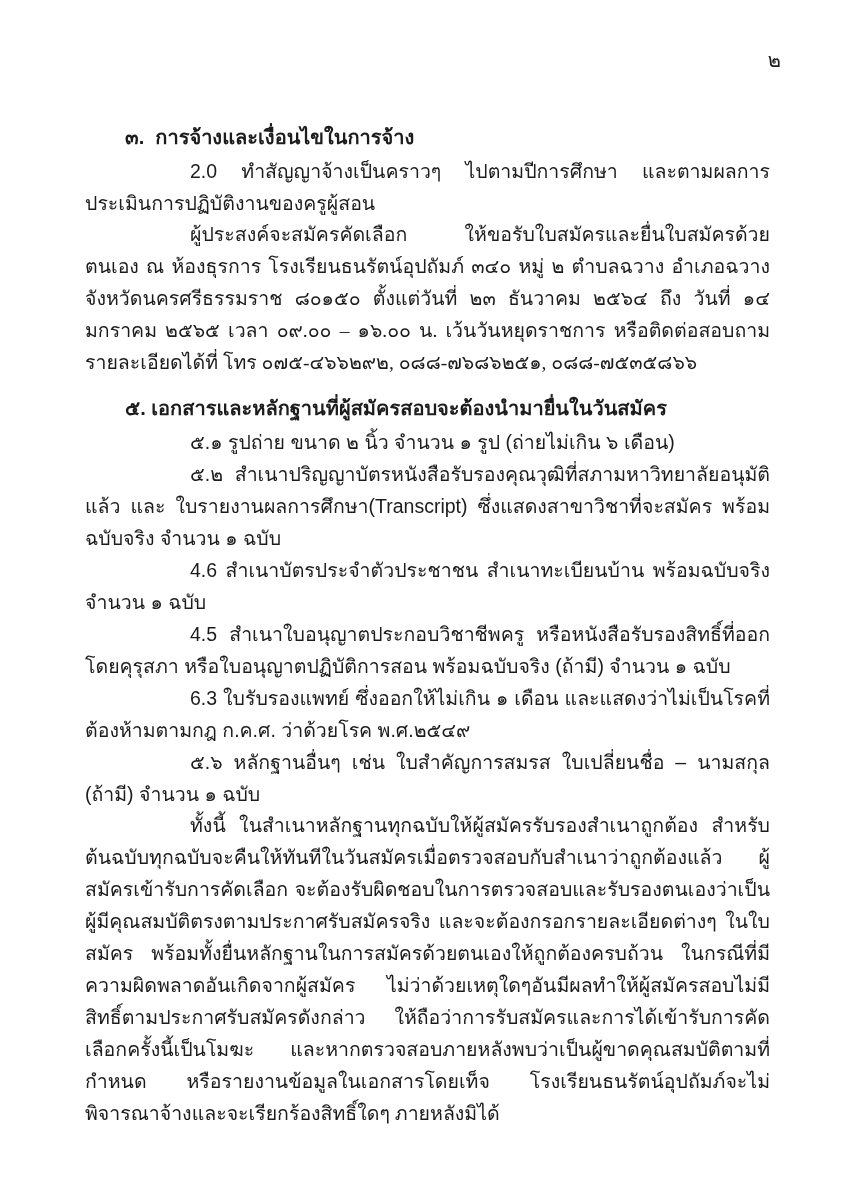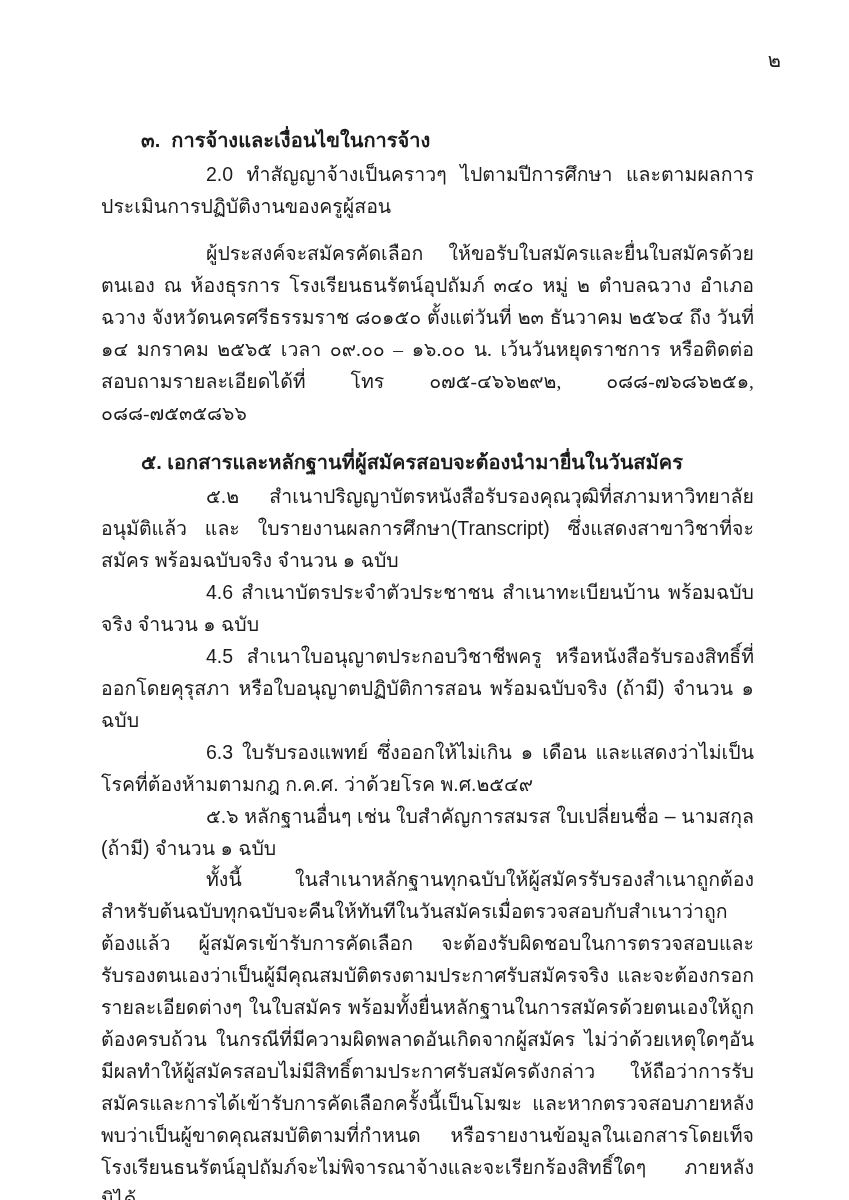--- a/index.html
+++ b/index.html
@@ -24,21 +24,21 @@
     padding: 108px 79px 0 85px;
   }
   .page-number {
     position: absolute;
     top: 48px;
     right: 68px;
     font-size: 20px;
     line-height: 1.2;
   }
   .doc-section {
-    margin: 16px;
+    margin: 0;
   }
   .heading {
     font-weight: bold;
     font-size: 20px;
     line-height: 32px;
     margin: 13px 0 2px 40px;
     white-space: pre-wrap;
   }
   .item, .para {
     font-size: 19.5px;
@@ -63,20 +63,21 @@
     <p class="heading">๓.  การจ้างและเงื่อนไขในการจ้าง</p>
     <p class="item">2.0 ทำสัญญาจ้างเป็นคราวๆ ไปตามปีการศึกษา และตามผลการประเมินการปฏิบัติงานของครูผู้สอน</p>
   </section>
 
   <section class="doc-section">
     <p class="para flow">ผู้ประสงค์จะสมัครคัดเลือก ให้ขอรับใบสมัครและยื่นใบสมัครด้วยตนเอง ณ ห้องธุรการ โรงเรียนธนรัตน์อุปถัมภ์ ๓๔๐ หมู่ ๒ ตำบลฉวาง อำเภอฉวาง จังหวัดนครศรีธรรมราช ๘๐๑๕๐ ตั้งแต่วันที่ ๒๓ ธันวาคม ๒๕๖๔ ถึง วันที่ ๑๔ มกราคม ๒๕๖๕ เวลา ๐๙.๐๐ – ๑๖.๐๐ น. เว้นวันหยุดราชการ หรือติดต่อสอบถามรายละเอียดได้ที่ โทร ๐๗๕-๔๖๖๒๙๒, ๐๘๘-๗๖๘๖๒๕๑, ๐๘๘-๗๕๓๕๘๖๖</p>
   </section>
 
   <section class="doc-section">
     <p class="heading">๕. เอกสารและหลักฐานที่ผู้สมัครสอบจะต้องนำมายื่นในวันสมัคร</p>
+    <p class="item">๕.๑ รูปถ่าย ขนาด ๒ นิ้ว จำนวน ๑ รูป (ถ่ายไม่เกิน ๖ เดือน)</p>
     <p class="item">๕.๒ สำเนาปริญญาบัตรหนังสือรับรองคุณวุฒิที่สภามหาวิทยาลัยอนุมัติแล้ว และ ใบรายงานผลการศึกษา(Transcript) ซึ่งแสดงสาขาวิชาที่จะสมัคร พร้อมฉบับจริง จำนวน ๑ ฉบับ</p>
     <p class="item">4.6 สำเนาบัตรประจำตัวประชาชน สำเนาทะเบียนบ้าน พร้อมฉบับจริง จำนวน ๑ ฉบับ</p>
     <p class="item">4.5 สำเนาใบอนุญาตประกอบวิชาชีพครู หรือหนังสือรับรองสิทธิ์ที่ออกโดยคุรุสภา หรือใบอนุญาตปฏิบัติการสอน พร้อมฉบับจริง (ถ้ามี) จำนวน ๑ ฉบับ</p>
     <p class="item">6.3 ใบรับรองแพทย์  ซึ่งออกให้ไม่เกิน ๑ เดือน และแสดงว่าไม่เป็นโรคที่ต้องห้ามตามกฎ ก.ค.ศ. ว่าด้วยโรค พ.ศ.๒๕๔๙</p>
     <p class="item">๕.๖  หลักฐานอื่นๆ เช่น ใบสำคัญการสมรส ใบเปลี่ยนชื่อ – นามสกุล (ถ้ามี) จำนวน ๑ ฉบับ</p>
     <p class="para flow">ทั้งนี้ ในสำเนาหลักฐานทุกฉบับให้ผู้สมัครรับรองสำเนาถูกต้อง สำหรับต้นฉบับทุกฉบับจะคืนให้ทันทีในวันสมัครเมื่อตรวจสอบกับสำเนาว่าถูกต้องแล้ว ผู้สมัครเข้ารับการคัดเลือก จะต้องรับผิดชอบในการตรวจสอบและรับรองตนเองว่าเป็นผู้มีคุณสมบัติตรงตามประกาศรับสมัครจริง และจะต้องกรอกรายละเอียดต่างๆ ในใบสมัคร พร้อมทั้งยื่นหลักฐานในการสมัครด้วยตนเองให้ถูกต้องครบถ้วน ในกรณีที่มีความผิดพลาดอันเกิดจากผู้สมัคร ไม่ว่าด้วยเหตุใดๆอันมีผลทำให้ผู้สมัครสอบไม่มีสิทธิ์ตามประกาศรับสมัครดังกล่าว ให้ถือว่าการรับสมัครและการได้เข้ารับการคัดเลือกครั้งนี้เป็นโมฆะ และหากตรวจสอบภายหลังพบว่าเป็นผู้ขาดคุณสมบัติตามที่กำหนด หรือรายงานข้อมูลในเอกสารโดยเท็จ โรงเรียนธนรัตน์อุปถัมภ์จะไม่พิจารณาจ้างและจะเรียกร้องสิทธิ์ใดๆ ภายหลังมิได้</p>
   </section>
 
 </div>
 

